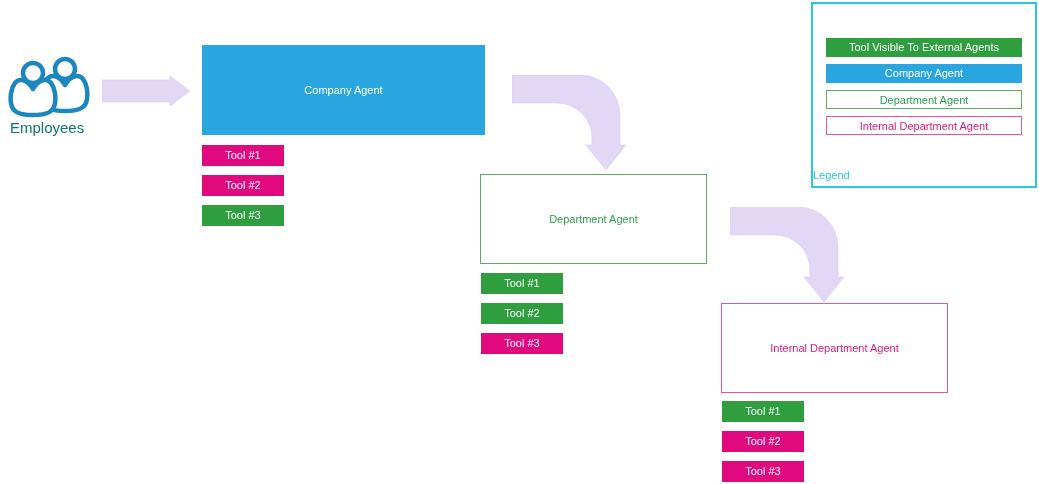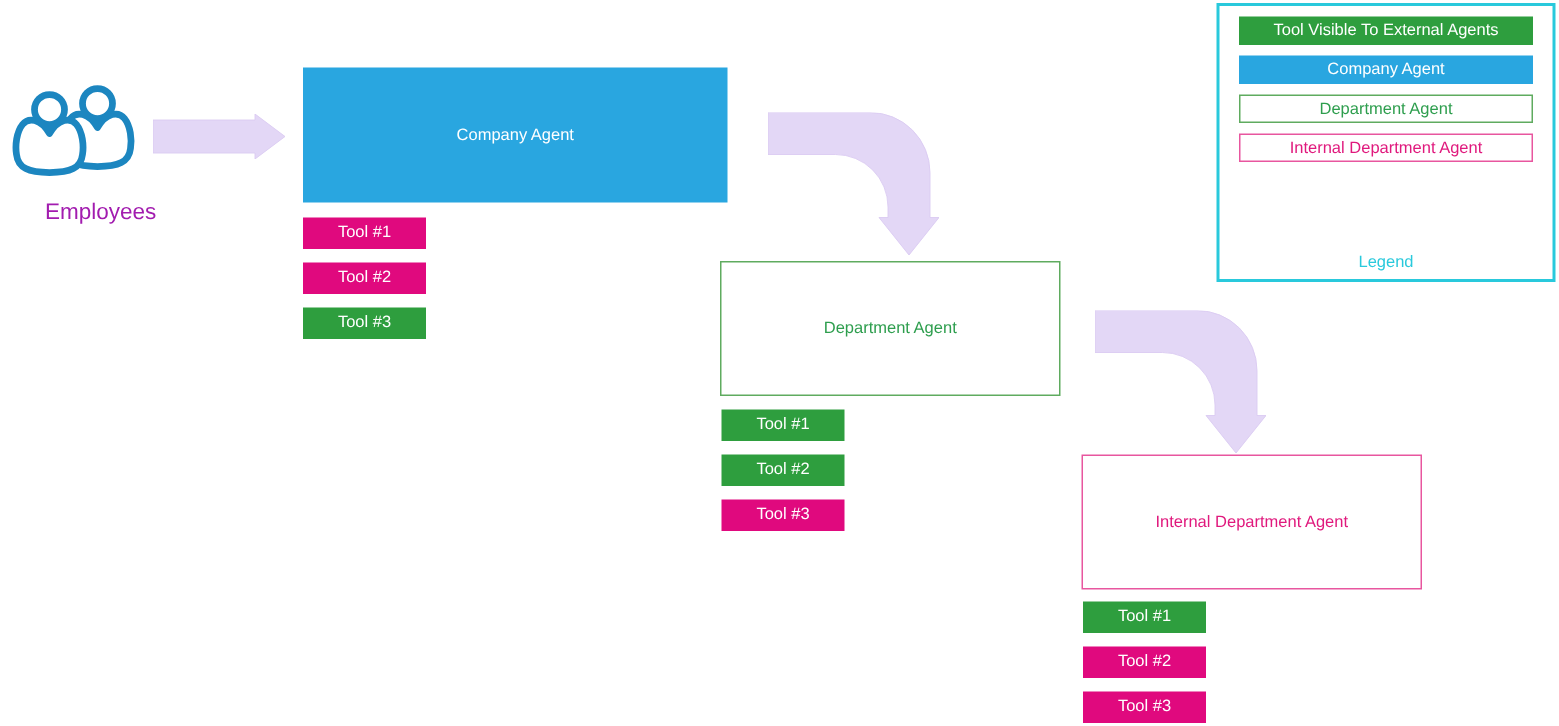--- a/index.html
+++ b/index.html
@@ -37,61 +37,60 @@
     color: #ffffff;
     font-size: 11px;
   }
   .s-visible { background: #2E9E3E; }
   .s-hidden  { background: #E0097E; }
 
   
   .employees-label {
     position: absolute;
     left: 10px;
-    top: 133px;
+    top: 119px;
     font-size: 15px;
-    color: #a21caf;
-    margin-left: 20px;
+    color: #0f766e;
   }
 
   
   .legend {
     position: absolute;
     left: 811px;
     top: 2px;
     width: 226px;
     height: 186px;
     border: 2px solid #29C9DC;
     background: #ffffff;
     box-sizing: border-box;
   }
   .legend-items {
     display: flex;
     flex-direction: column;
     gap: 7px;
-    padding: 7px 13px 0 13px;
+    padding: 34px 13px 0 13px;
   }
   .legend-item {
     height: 19px;
     line-height: 19px;
     text-align: center;
     font-size: 11px;
     box-sizing: border-box;
   }
   .s-green-fill     { background: #2E9E3E; color: #ffffff; }
   .s-magenta-fill   { background: #E0097E; color: #ffffff; }
   .s-blue-fill      { background: #29A6E0; color: #ffffff; }
   .s-green-outline  { background: #ffffff; border: 1px solid #5FAB5F; color: #2E9E4E; }
   .s-magenta-outline{ background: #ffffff; border: 1px solid #E8569F; color: #E0197D; }
   .legend-title {
     position: absolute;
     bottom: 5px;
     left: 0;
     width: 100%;
-    text-align: center;
+    text-align: left;
     font-size: 11px;
     color: #29C9DC;
   }
 </style>
 </head>
 <body>
 
 <div class="canvas">
 
   <svg class="abs" style="left:8px; top:54px;" width="86" height="72" viewBox="0 0 86 72">

